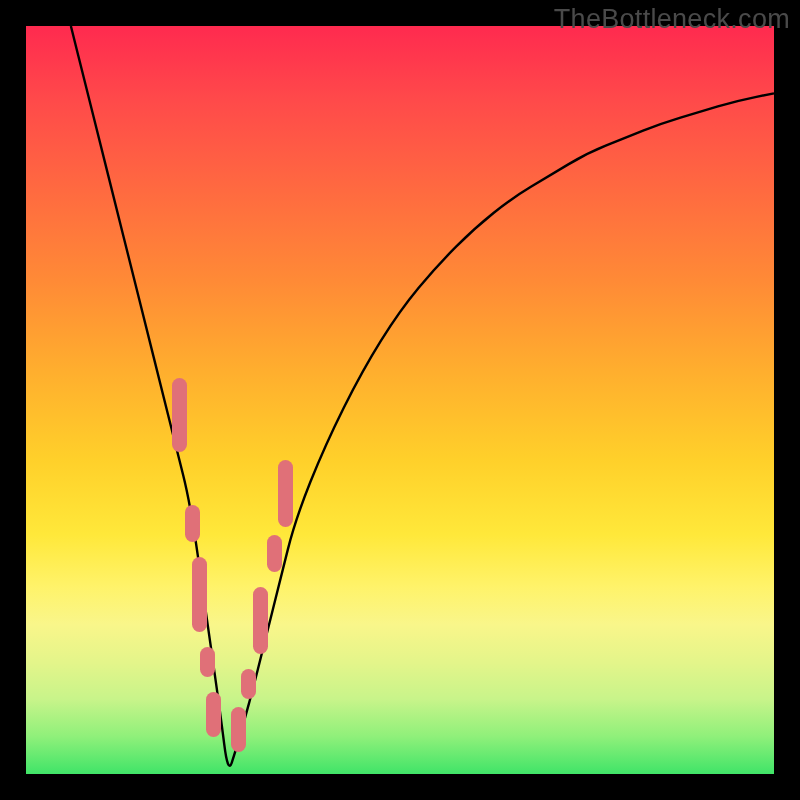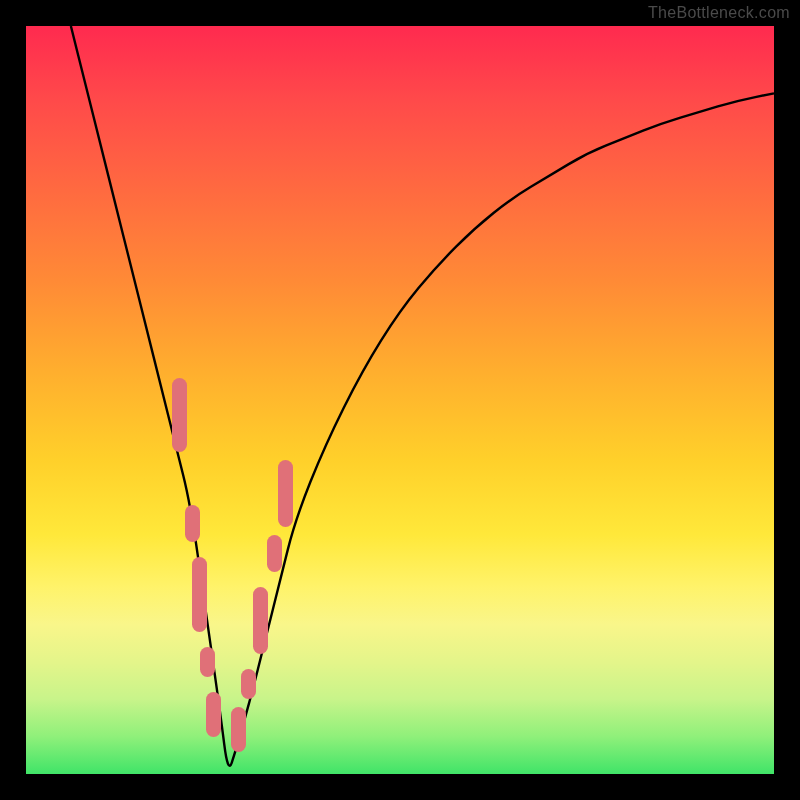--- a/index.html
+++ b/index.html
@@ -39,21 +39,21 @@
       #c8f48a 90%,
       #8ff07a 95%,
       #40e468 100%
     );
   }
   .watermark {
     position: absolute;
     top: 4px;
     right: 10px;
     color: #4a4a4a;
-    font-size: 16px;
+    font-size: 27px;
     font-weight: 500;
     letter-spacing: 0.3px;
     user-select: none;
   }
   svg.curve {
     position: absolute;
     top: 0;
     left: 0;
     width: 748px;
     height: 748px;

